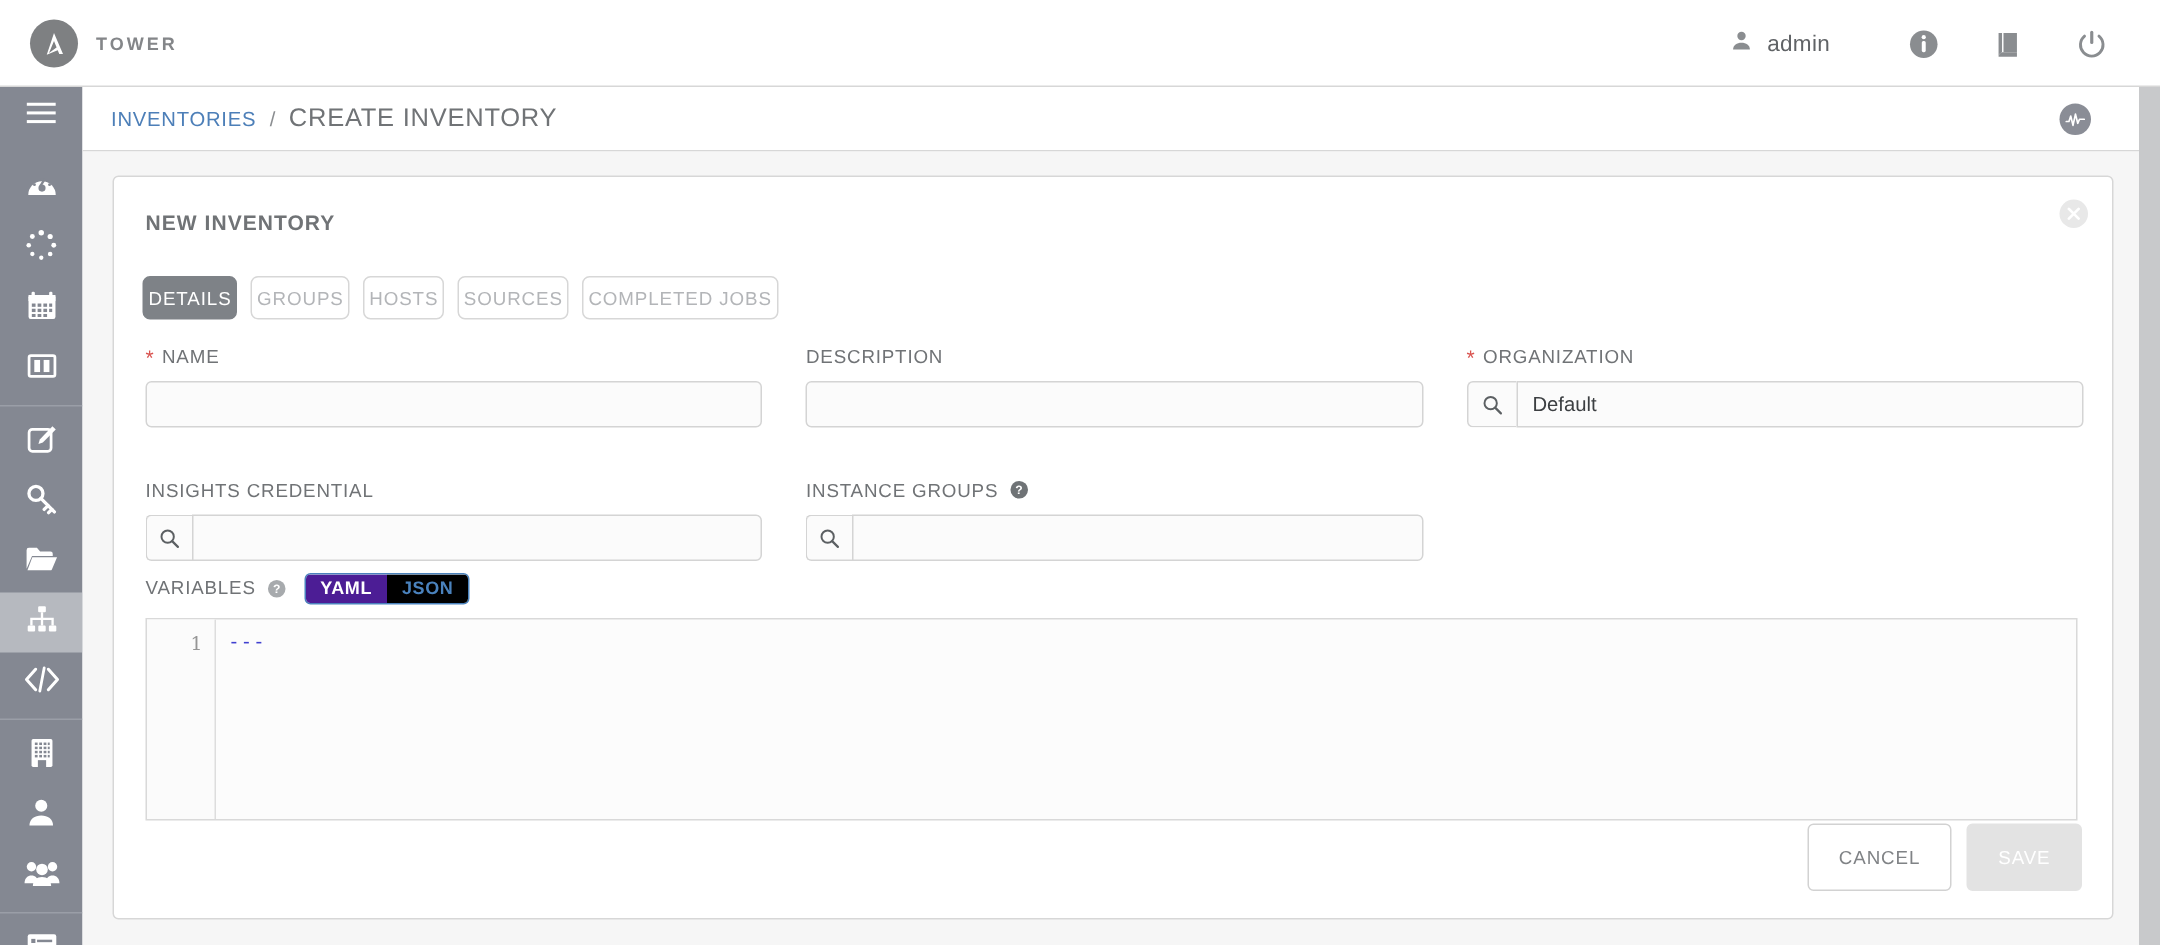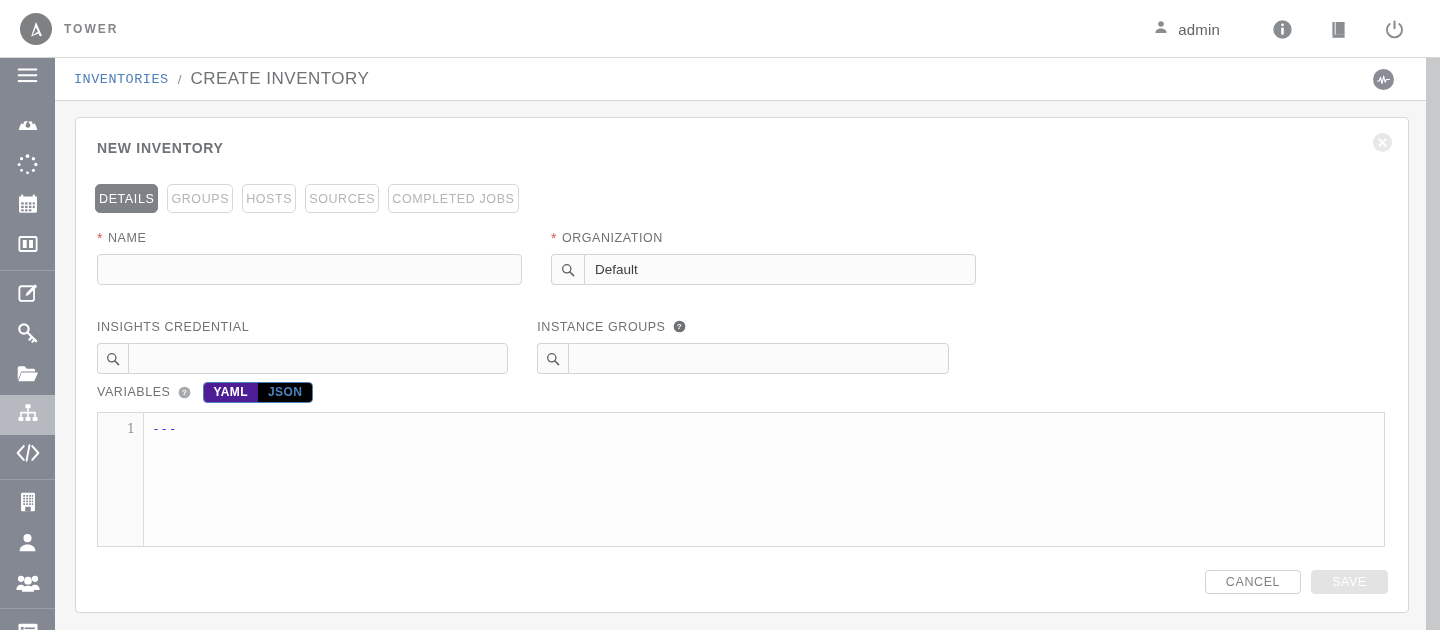--- a/index.html
+++ b/index.html
@@ -55,21 +55,21 @@
   .side-gap { height: 9px; }
 
   
   .crumbbar {
     position: absolute; top: 58px; left: 55px; width: 1371px; height: 43px;
     background: #ffffff; border-bottom: 1px solid #d7d7d7;
     display: flex; align-items: center;
   }
   .crumb-link {
     margin-left: 19px; font-size: 13.5px; color: #4d7fb8;
-    letter-spacing: .5px; cursor: pointer; text-decoration: none; font-family: Liberation Mono, monospace;
+    letter-spacing: .5px; cursor: pointer; text-decoration: none;
   }
   .crumb-sep { margin: 0 9px; font-size: 13.5px; color: #8a8d90; }
   .crumb-cur { font-size: 17px; color: #707376; letter-spacing: .5px; }
   .crumb-right {
     position: absolute; right: 32px; top: 0; height: 43px;
     display: flex; align-items: center;
   }
   .activity-dot {
     width: 21px; height: 21px; border-radius: 50%; background: #8a8d96;
     display: flex; align-items: center; justify-content: center; cursor: pointer;
@@ -176,21 +176,21 @@
     flex: 1; padding: 7px 0 0 8px;
     font-family: "DejaVu Sans Mono", monospace; font-size: 13px;
     color: #4040d0; line-height: 17px; letter-spacing: .5px;
   }
 
   
   .actions {
     position: absolute; bottom: 18px; right: 20px; display: flex; gap: 10px;
   }
   .btn {
-    height: 24px; padding: 0 20px; border-radius: 4px;
+    height: 45px; padding: 0 20px; border-radius: 4px;
     display: flex; align-items: center; justify-content: center;
     font-size: 12.5px; letter-spacing: .6px; cursor: pointer;
   }
   .btn-cancel { background: #ffffff; border: 1px solid #d2d2d2; color: #808386; }
   .btn-save { background: #e3e3e3; border: 1px solid #e3e3e3; color: #ffffff; cursor: default; }
 </style>
 </head>
 <body>
 
 <div class="topbar">
@@ -472,20 +472,26 @@
       <div class="frow">
 
         <div class="fcol">
           <div class="flabel">
             <span class="req">*</span>
             <span>NAME</span>
           </div>
           <input class="finput" type="text" value="" style="">
         </div>
 
+        <div class="fcol">
+          <div class="flabel">
+            <span>DESCRIPTION</span>
+          </div>
+          <input class="finput" type="text" value="" style="">
+        </div>
 
         <div class="fcol">
           <div class="flabel">
             <span class="req">*</span>
             <span>ORGANIZATION</span>
           </div>
           <div class="lookup">
             <div class="lookup-btn wide">
               <svg width="14" height="14" viewBox="0 0 16 16" aria-hidden="true">
                 <circle cx="6.6" cy="6.6" r="4.7" fill="none" stroke="#5c6063" stroke-width="1.5"></circle>

